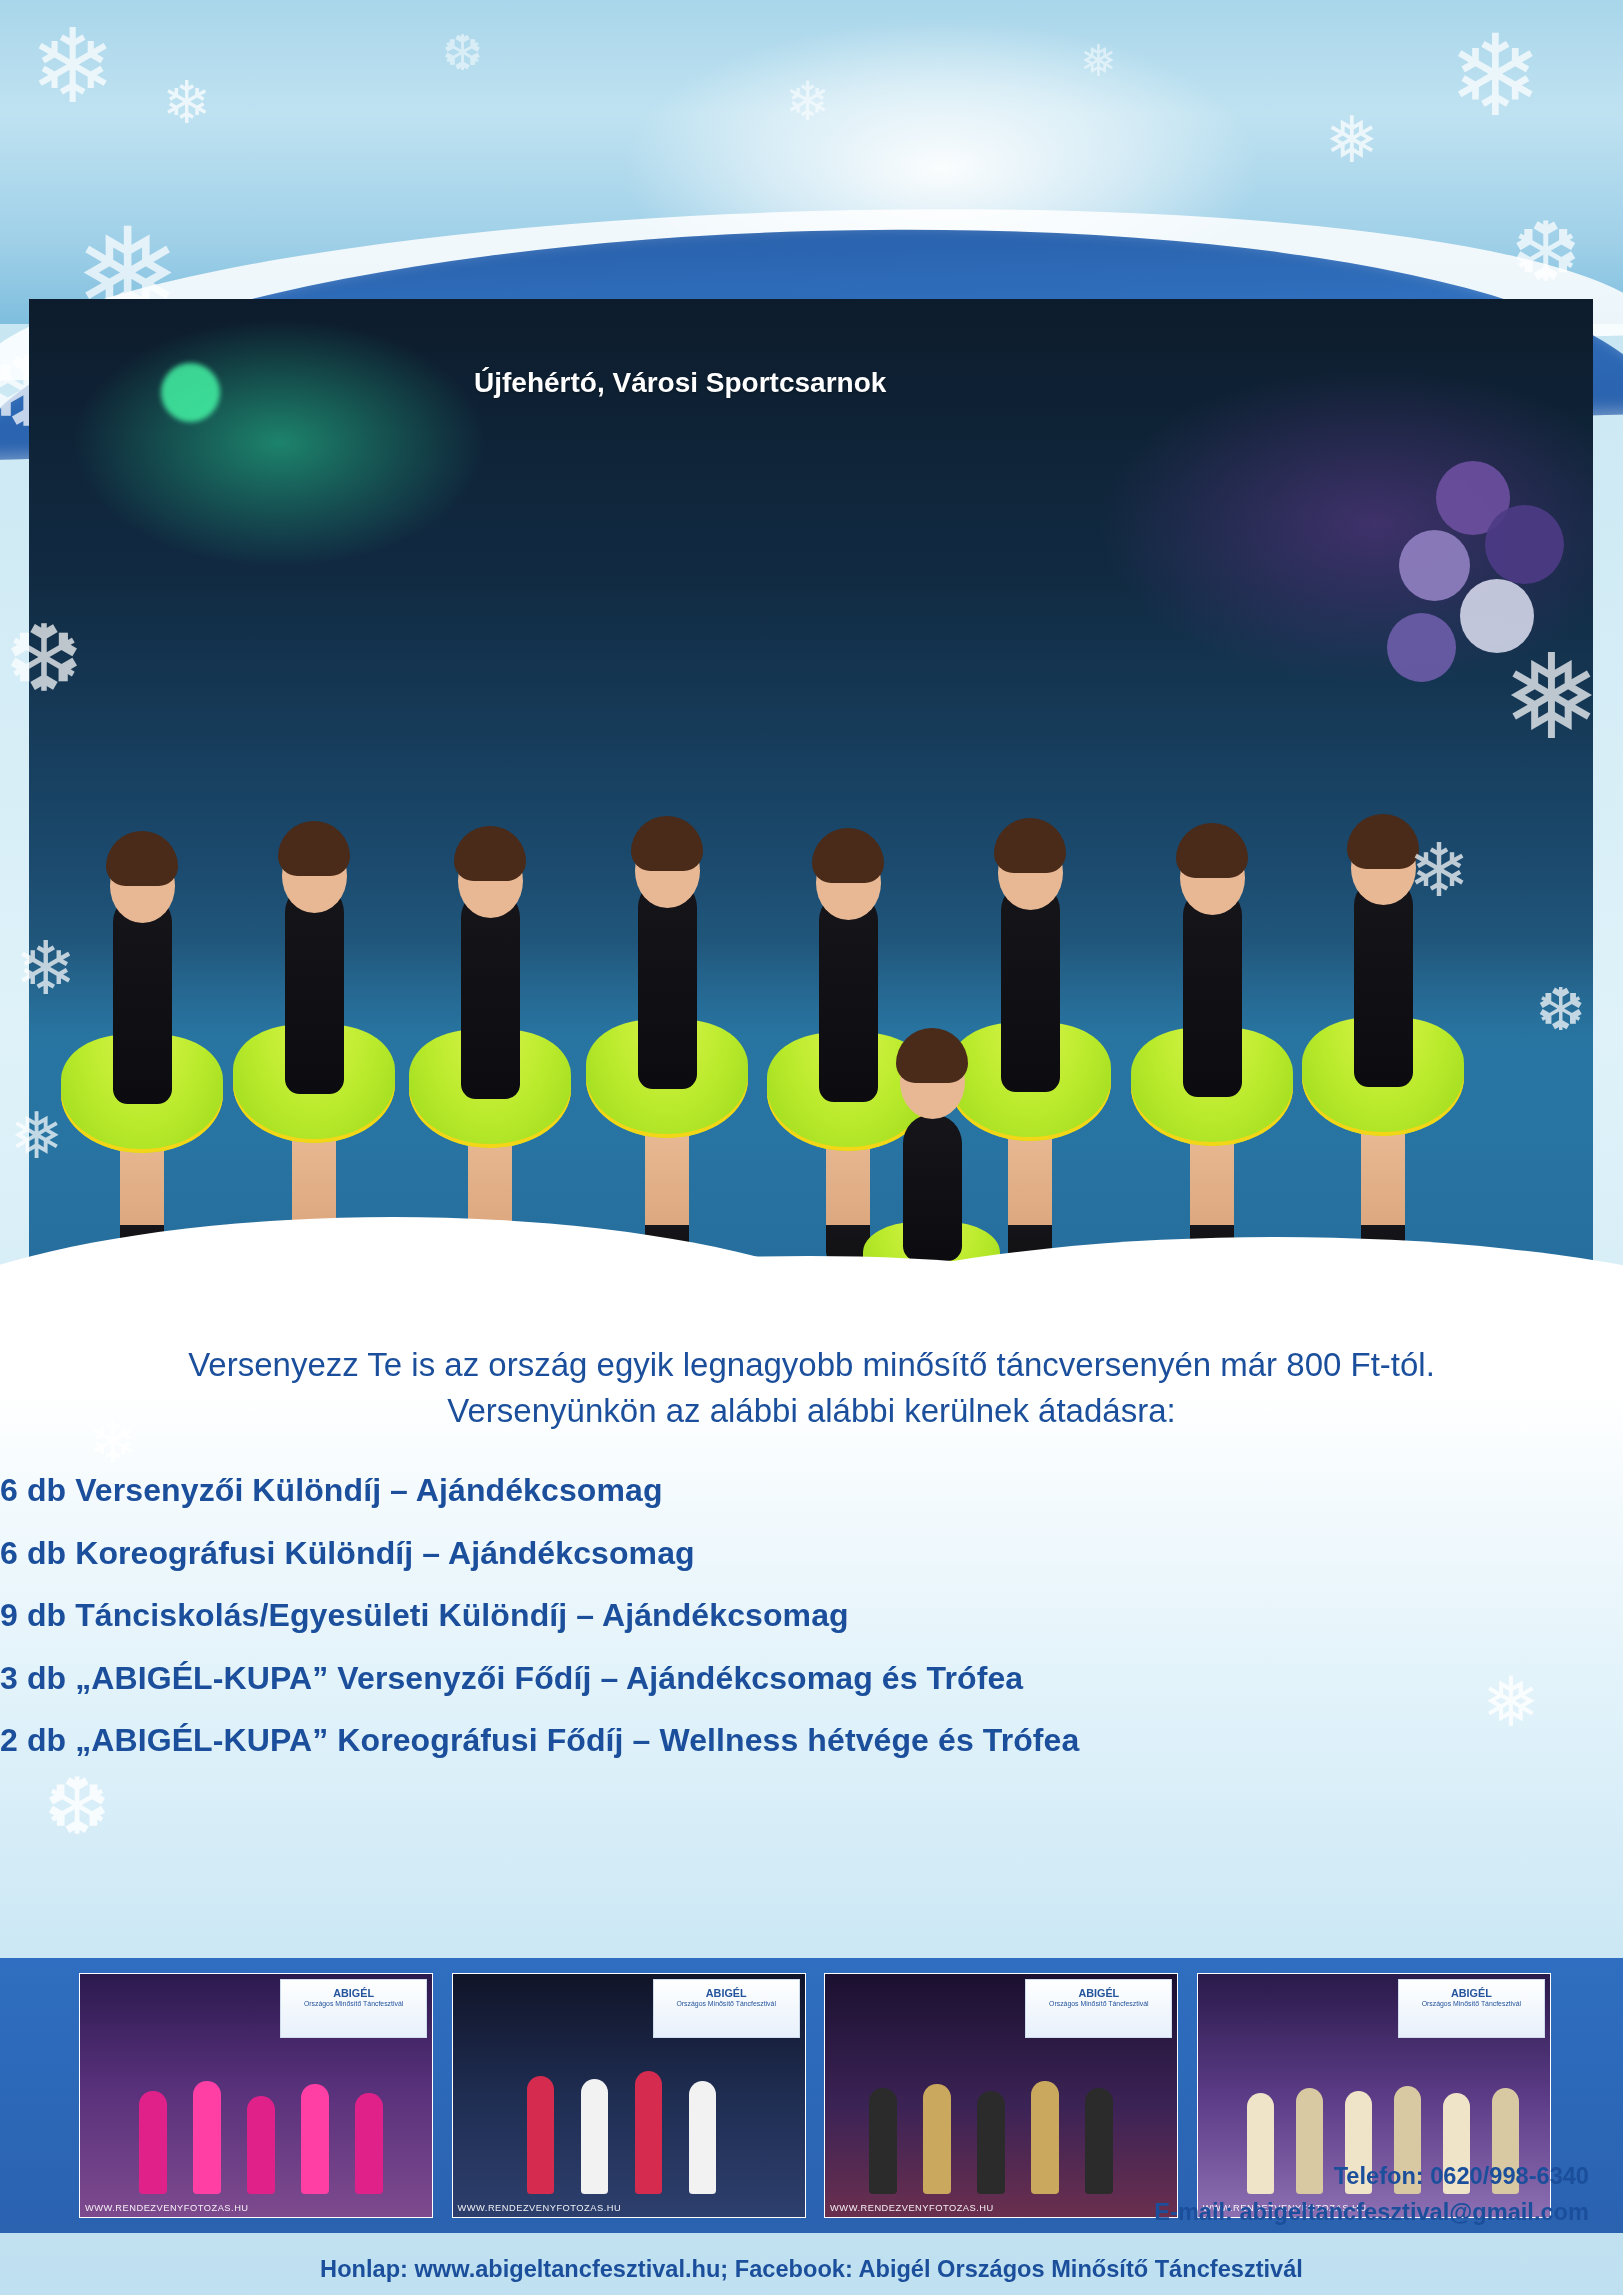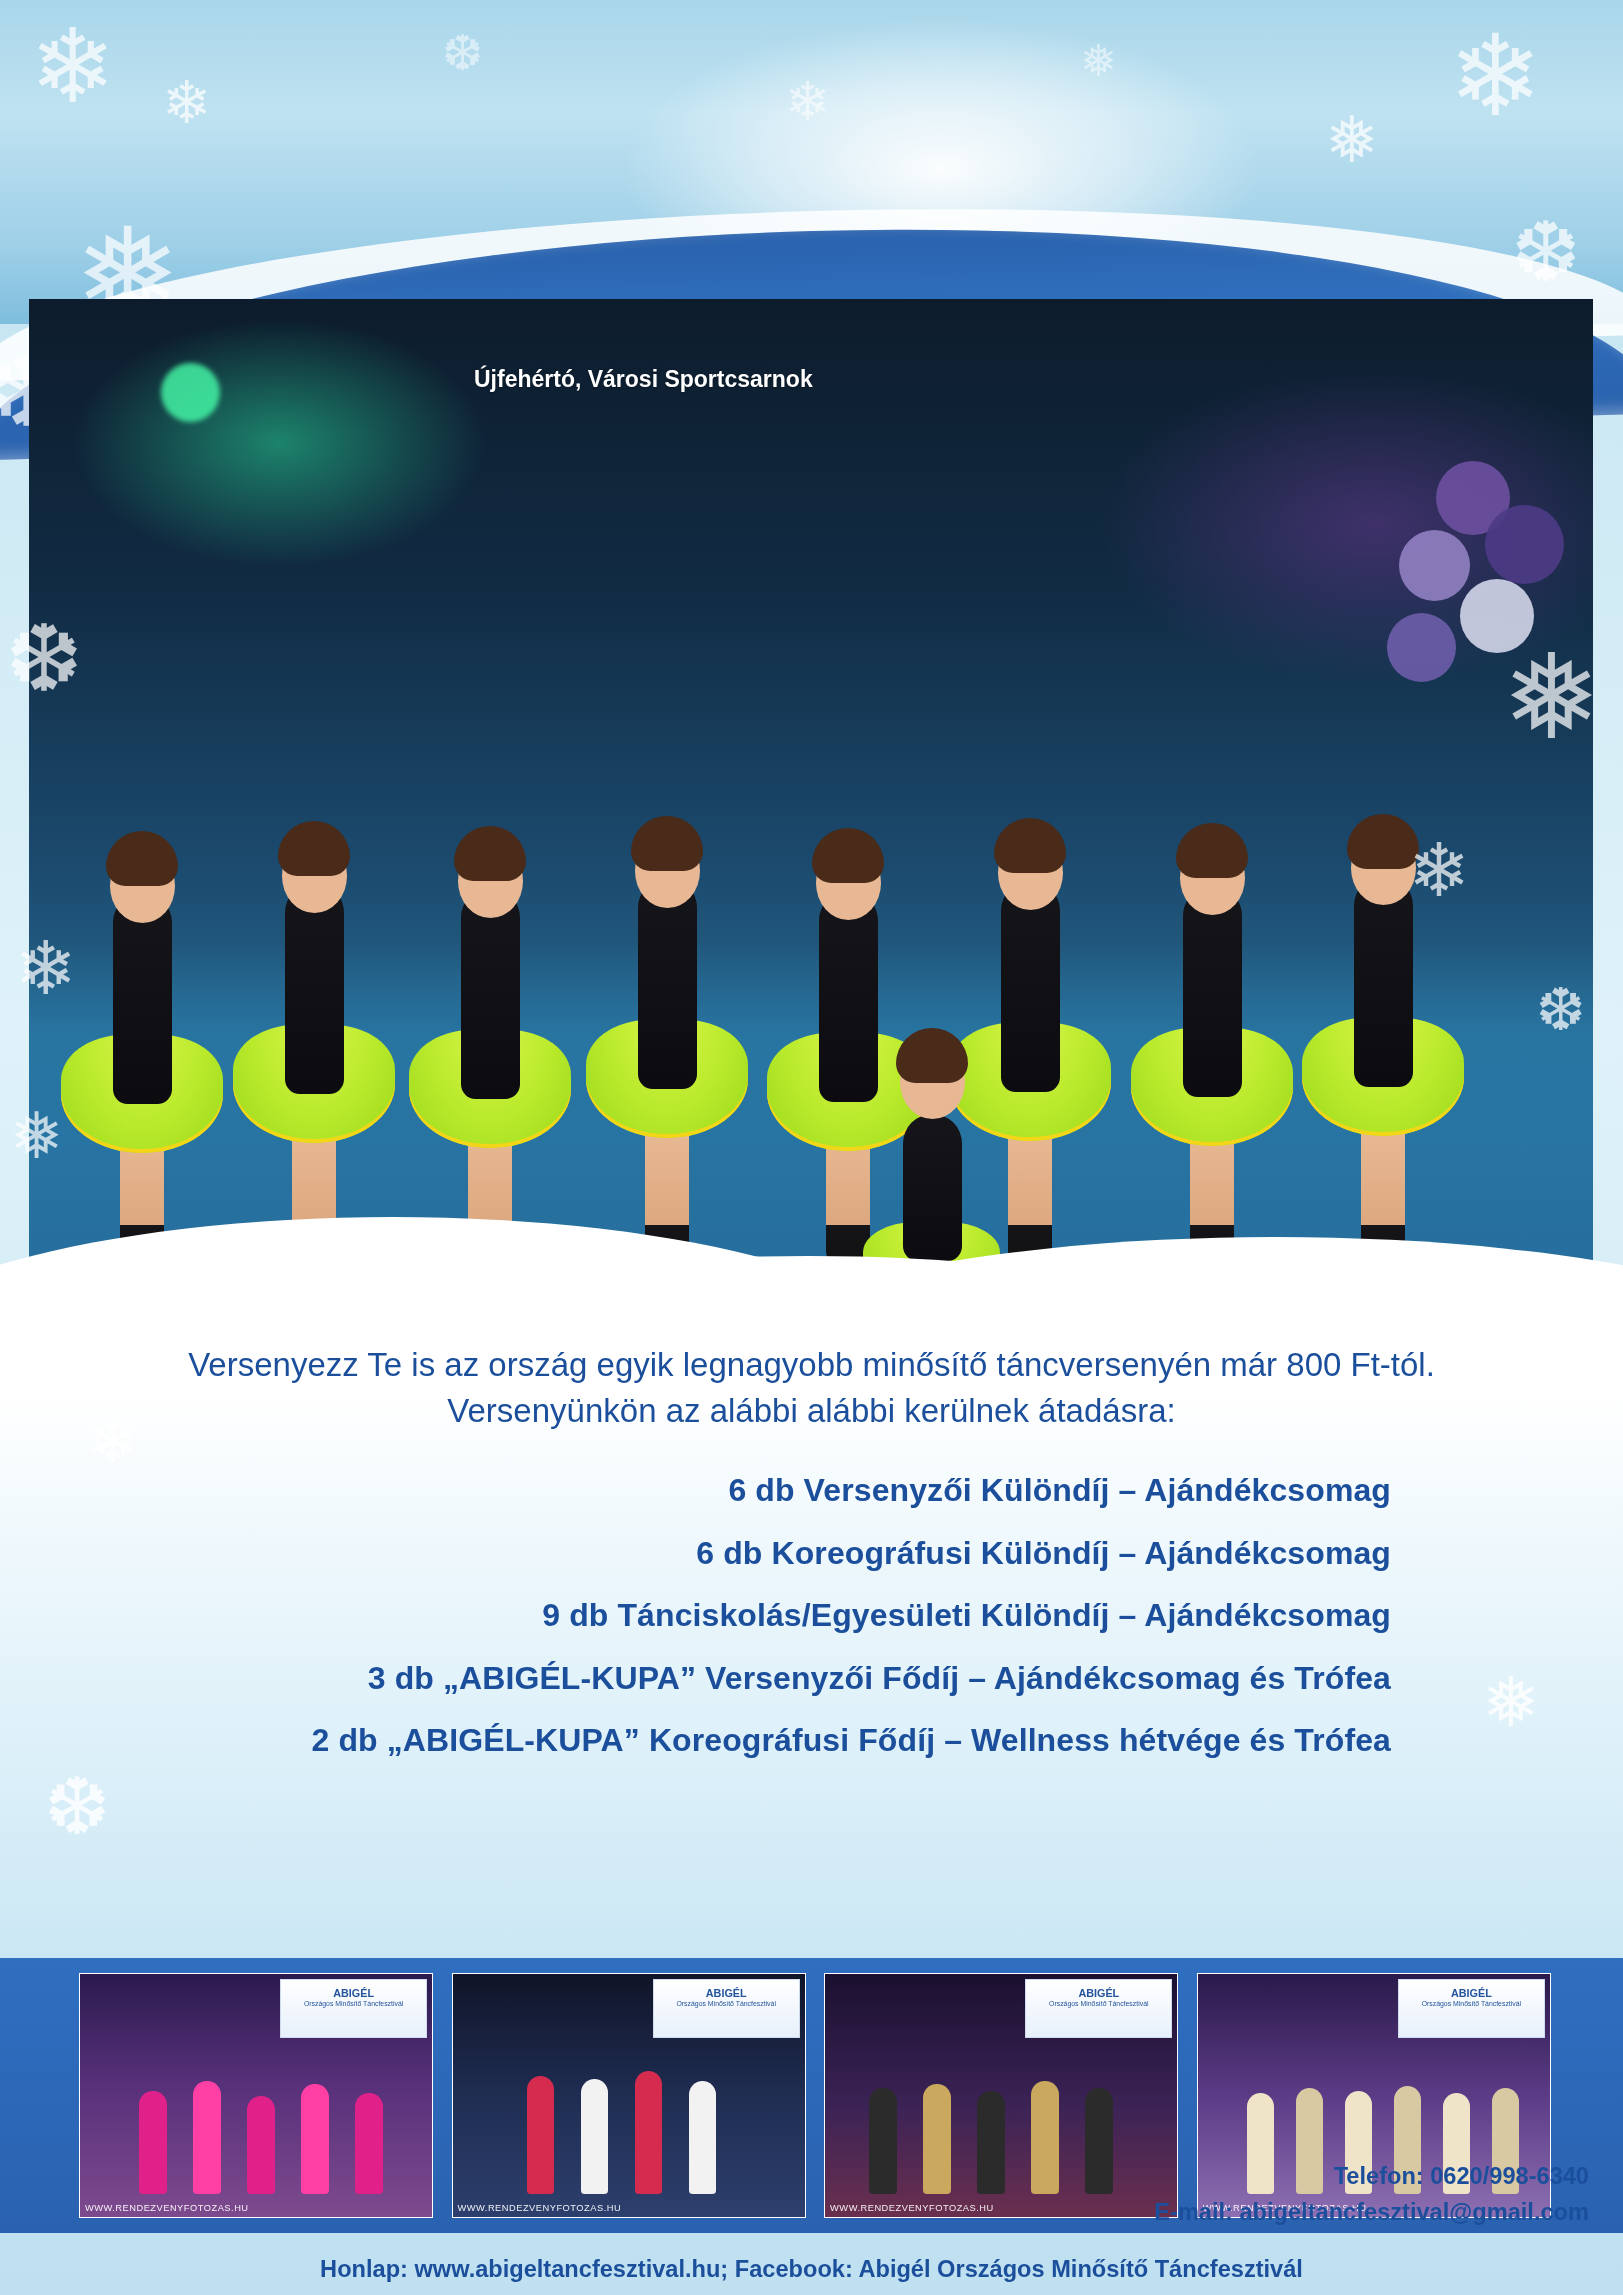--- a/index.html
+++ b/index.html
@@ -92,21 +92,21 @@
     text-shadow: 0 2px 4.9px rgba(255,255,255,0.9);
   }
 
   
   .event-info {
     position: absolute;
     top: 363px;
     left: 474px;
     z-index: 8;
     color: #ffffff;
-    font-size: 23px;
+    font-size: 28px;
     font-weight: bold;
     line-height: 1.45;
     text-shadow: 0 1px 2.9px rgba(0,0,0,0.35);
   }
 
   
   .photo-wrap {
     position: absolute;
     top: 299px;
     left: 29.4px;
@@ -208,21 +208,21 @@
     color: #1b4f9c;
     font-size: 33px;
     line-height: 1.38;
   }
   .prizes {
     position: absolute;
     top: 1472px;
     left: 0;
     width: 1391px;
     z-index: 9;
-    text-align: right;
+    text-align: left;
   }
   .prize-row {
     font-size: 32px;
     font-weight: bold;
     color: #1b4f9c;
     margin-bottom: 25.5px;
     letter-spacing: 0.1px;
   }
 
   

